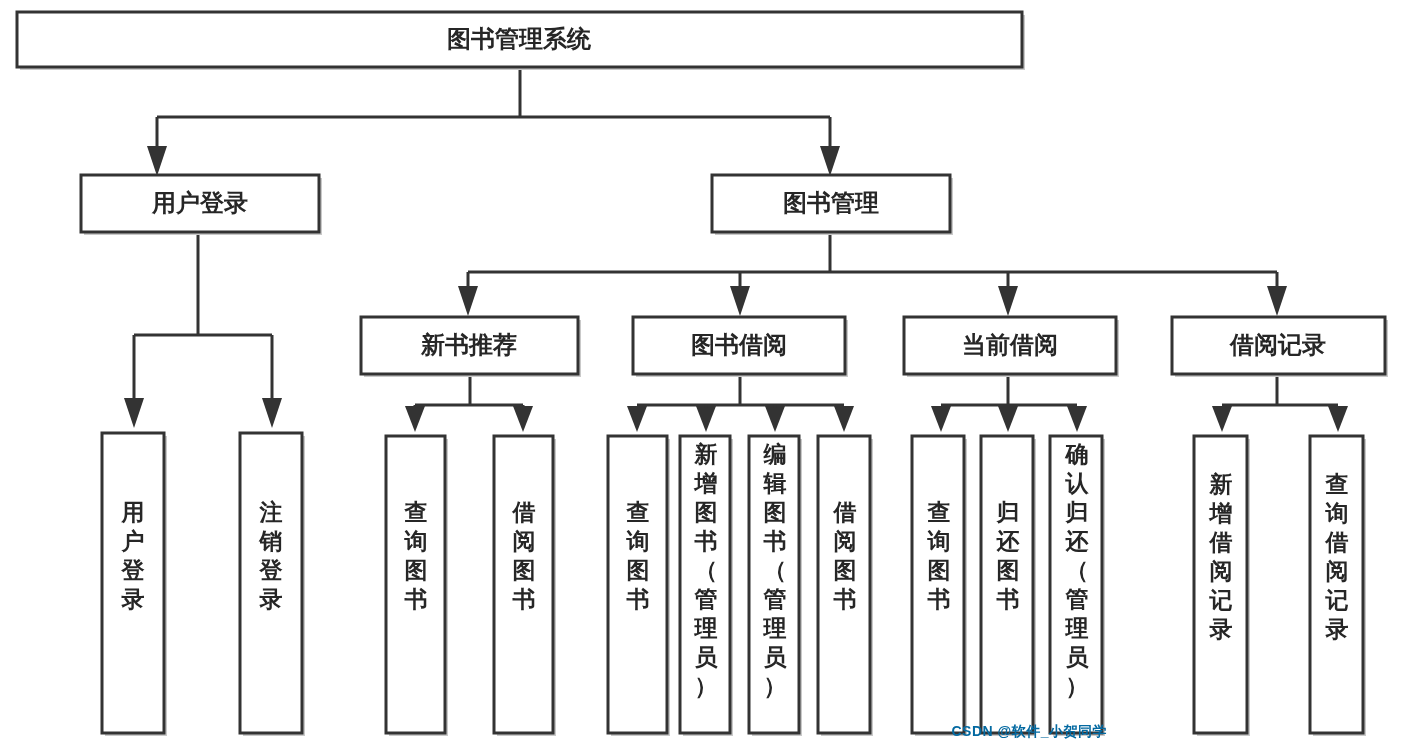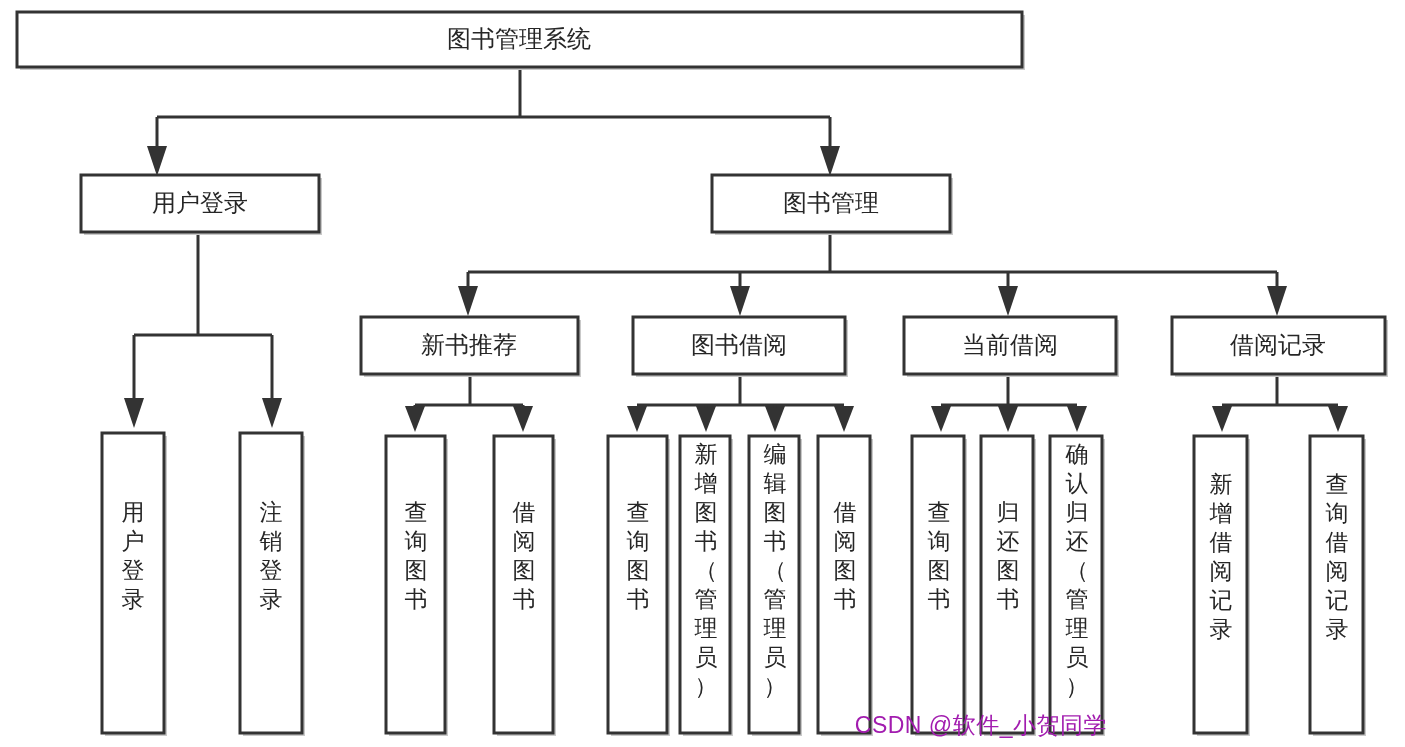--- a/index.html
+++ b/index.html
@@ -11,20 +11,21 @@
     width: 1405px;
     height: 747px;
     font-family: "Liberation Sans", "DejaVu Sans", sans-serif;
     overflow: hidden;
     position: relative;
   }
   #diagram-root {
     position: relative;
     width: 1115px;
     height: 747px;
+    font-weight: bold;
   }
   svg#tree-svg {
     position: absolute;
     left: 0;
     top: 0;
     width: 1405px;
     height: 747px;
     display: block;
   }
   .node-box {
@@ -57,22 +58,22 @@
     font-family: "Liberation Sans", "DejaVu Sans", sans-serif;
     font-size: 23px;
     fill: #262626;
     text-anchor: middle;
   }
   .watermark {
     position: absolute;
     right: 8px;
     bottom: 6px;
     font-family: "Liberation Sans", "DejaVu Sans", sans-serif;
-    font-size: 23px;
-    color: #a21caf;
+    font-size: 14px;
+    color: #0369a1;
     letter-spacing: 0.5px;
     white-space: nowrap;
     pointer-events: none;
   }
 </style>
 </head>
 <body>
 
 <div id="diagram-root">
 

